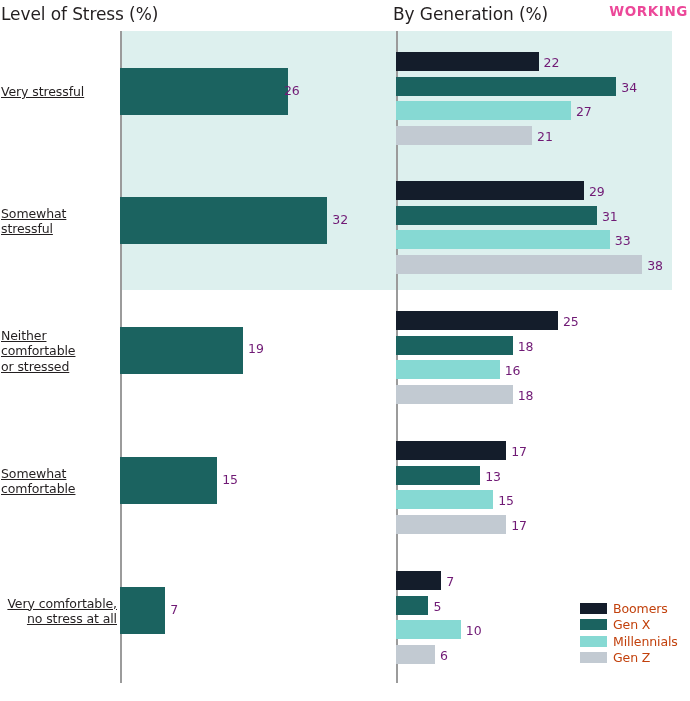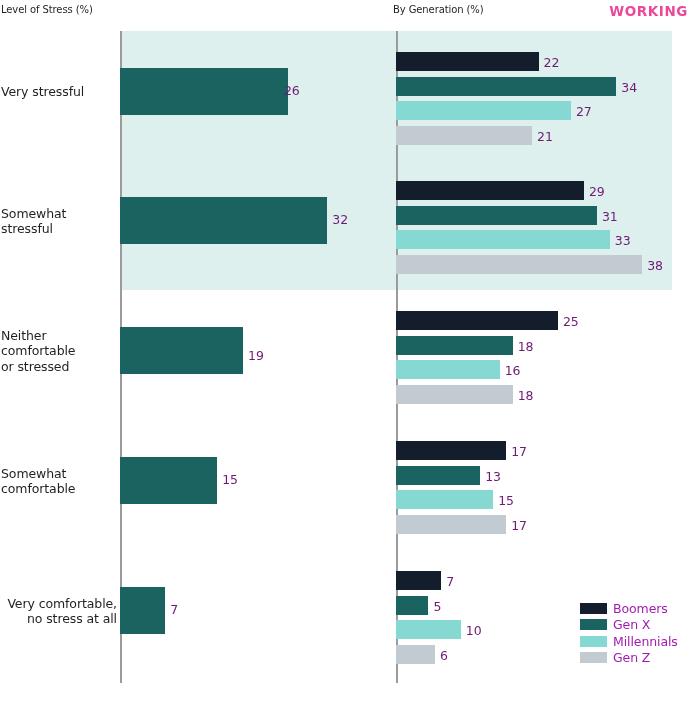--- a/index.html
+++ b/index.html
@@ -7,58 +7,59 @@
     width:690px;height:701px;
     background:#ffffff;
     font-family:"DejaVu Sans","Liberation Sans",sans-serif;
     color:#231f20;
     overflow:hidden;
     position:relative;
   }
   #stage{position:relative;width:690px;height:701px;}
 
   
-  .hdr{position:absolute;top:4px;font-size:10px;color:#231f20;letter-spacing:-0.1px;white-space:nowrap;}
+  .hdr{position:absolute;top:4px;font-size:17px;color:#231f20;letter-spacing:-0.1px;white-space:nowrap;}
   #hdr-left{left:1px;}
   #hdr-right{left:393px;}
   #brand{position:absolute;top:3px;right:2px;font-size:13.5px;font-weight:bold;color:#ec4899;letter-spacing:0.6px;}
 
   
   #plot{position:absolute;left:0;top:24px;width:690px;height:665px;}
 
   
   .band{position:absolute;left:120px;right:18px;background:#ddf0ee;}
 
   
   .axis{position:absolute;top:7px;height:652px;width:1.5px;background:#9b9b9b;}
   #axis-left{left:120px;}
   #axis-right{left:396px;}
 
   
   .cat-label{
     position:absolute;left:1px;width:116px;
     font-size:12.5px;line-height:15.5px;color:#231f20;
     letter-spacing:-0.1px;
+    text-decoration:underline;
   }
 
   
   .bar{position:absolute;height:19px;}
   .bar.total{background:#1b6360;height:47px;}
 
   .val{
     position:absolute;font-size:12.5px;color:#701a75;
     white-space:nowrap;letter-spacing:-0.1px;
   }
   .val.total{font-size:12.5px;}
 
   
   #legend{position:absolute;left:580px;top:600px;}
   .lg-row{display:flex;align-items:center;height:16.5px;}
   .lg-sw{width:27px;height:11px;margin-right:6px;flex:0 0 auto;}
-  .lg-tx{font-size:12.5px;color:#a21caf;letter-spacing:-0.1px;white-space:nowrap;}
+  .lg-tx{font-size:12.5px;color:#c2410c;letter-spacing:-0.1px;white-space:nowrap;}
 </style>
 </head>
 <body>
 
 <div id="stage">
 
   <div class="hdr" id="hdr-left">Level of Stress (%)</div>
   <div class="hdr" id="hdr-right">By Generation (%)</div>
   <div id="brand">WORKING</div>
 
@@ -90,21 +91,21 @@
           <div>Very comfortable,</div>
           <div>no stress at all</div>
         </div>
       </div>
     <div id="bars-left">
         <div class="bar total" style="left: 120px; top: 44px; width: 168.48px; background: rgb(27, 99, 96);"></div>
         <div class="val total" style="left: 284px; top: 59px;">26</div>
         <div class="bar total" style="left: 120px; top: 173px; width: 207.36px; background: rgb(27, 99, 96);"></div>
         <div class="val total" style="left: 332.36px; top: 188px;">32</div>
         <div class="bar total" style="left: 120px; top: 303px; width: 123.12px; background: rgb(27, 99, 96);"></div>
-        <div class="val total" style="left: 248.12px; top: 324px;">19</div>
+        <div class="val total" style="left: 248.12px; top: 317px;">19</div>
         <div class="bar total" style="left: 120px; top: 433px; width: 97.2px; background: rgb(27, 99, 96);"></div>
         <div class="val total" style="left: 222.2px; top: 448px;">15</div>
         <div class="bar total" style="left: 120px; top: 563px; width: 45.36px; background: rgb(27, 99, 96);"></div>
         <div class="val total" style="left: 170.36px; top: 578px;">7</div>
       </div>
     <div id="bars-right">
         <div class="bar" style="left: 396px; top: 28px; width: 142.56px; background: rgb(20, 29, 43);"></div>
         <div class="val" style="left: 543.56px; top: 31px;">22</div>
         <div class="bar" style="left: 396px; top: 52.5px; width: 220.32px; background: rgb(27, 99, 96);"></div>
         <div class="val" style="left: 621.32px; top: 55.5px;">34</div>

